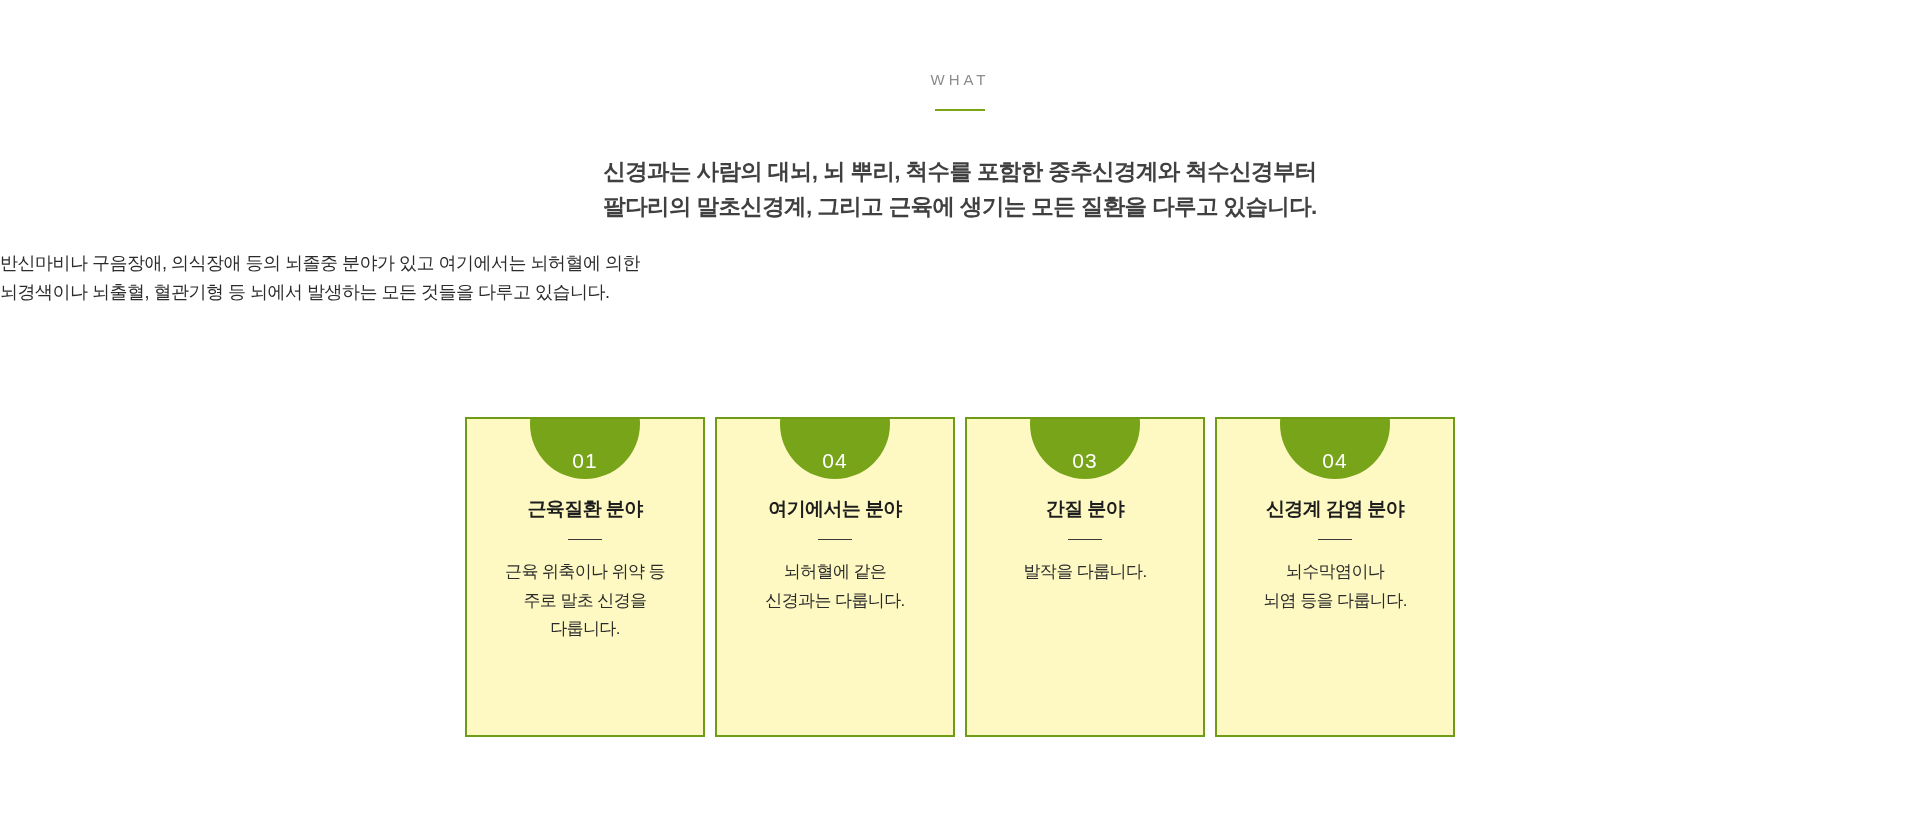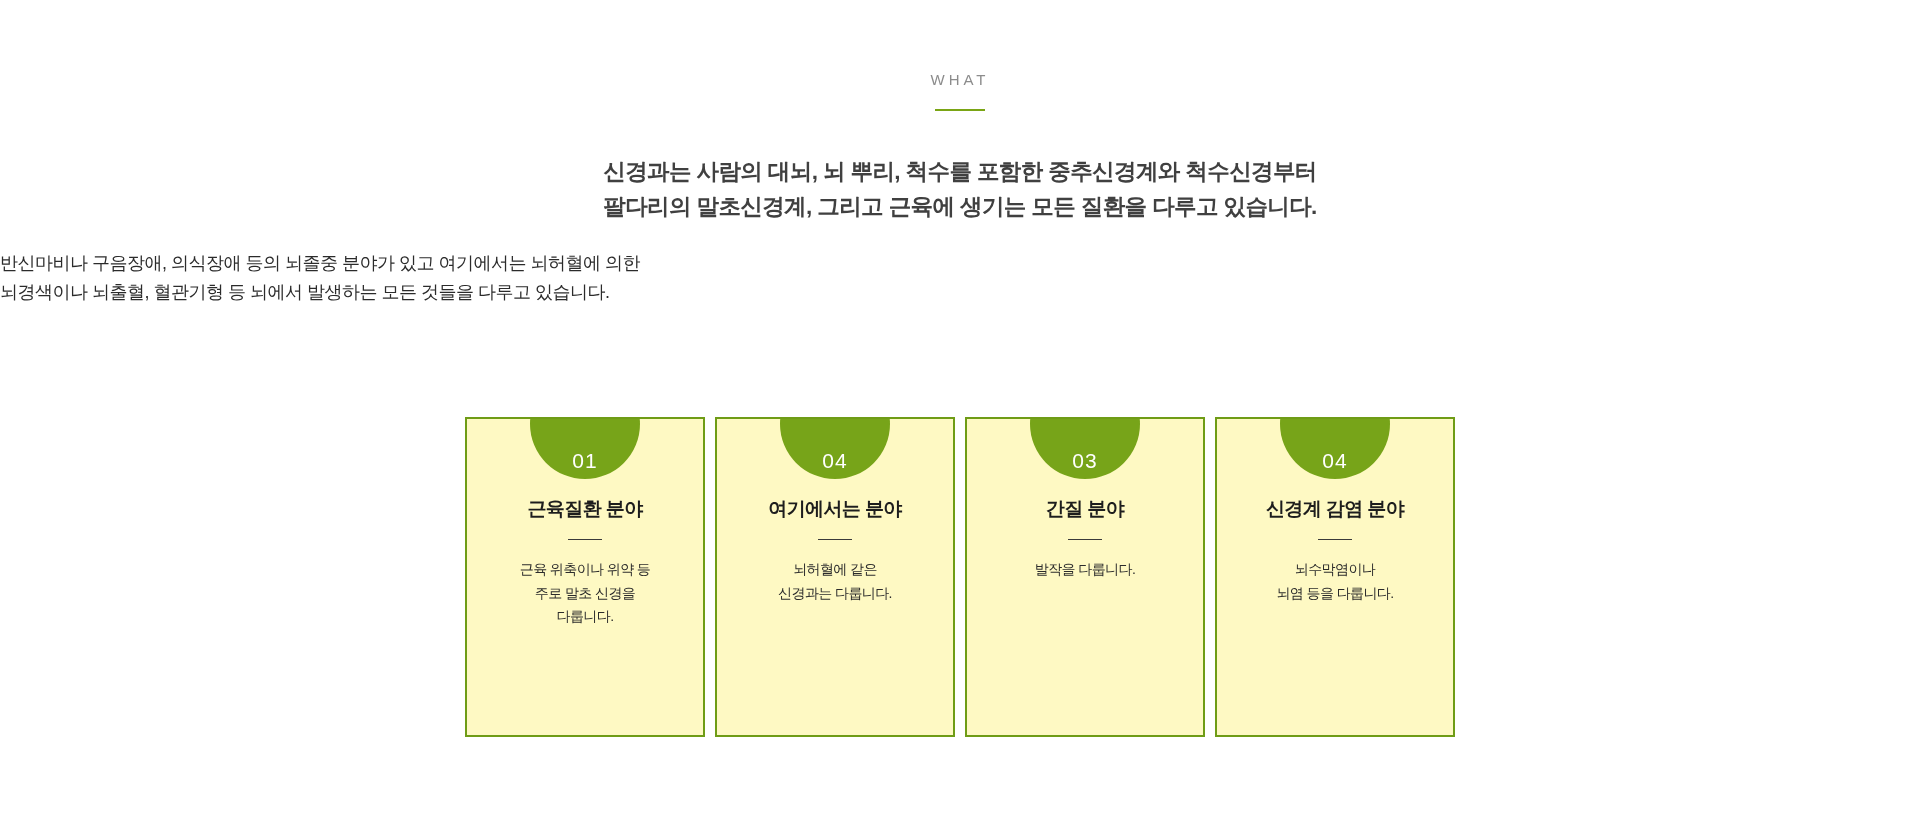--- a/index.html
+++ b/index.html
@@ -130,21 +130,21 @@
 
   .card-rule {
     width: 34px;
     height: 1.5px;
     background: #3a3a3a;
     margin: 17px auto 0 auto;
   }
 
   .card-body {
     margin-top: 18px;
-    font-size: 14px;
+    font-size: 17px;
     font-weight: 400;
     line-height: 1.68;
     color: #2b2b2b;
     letter-spacing: -0.6px;
     padding: 0 14px;
   }
 
   .card-body .body-line { display: block; }
 </style>
 </head>

